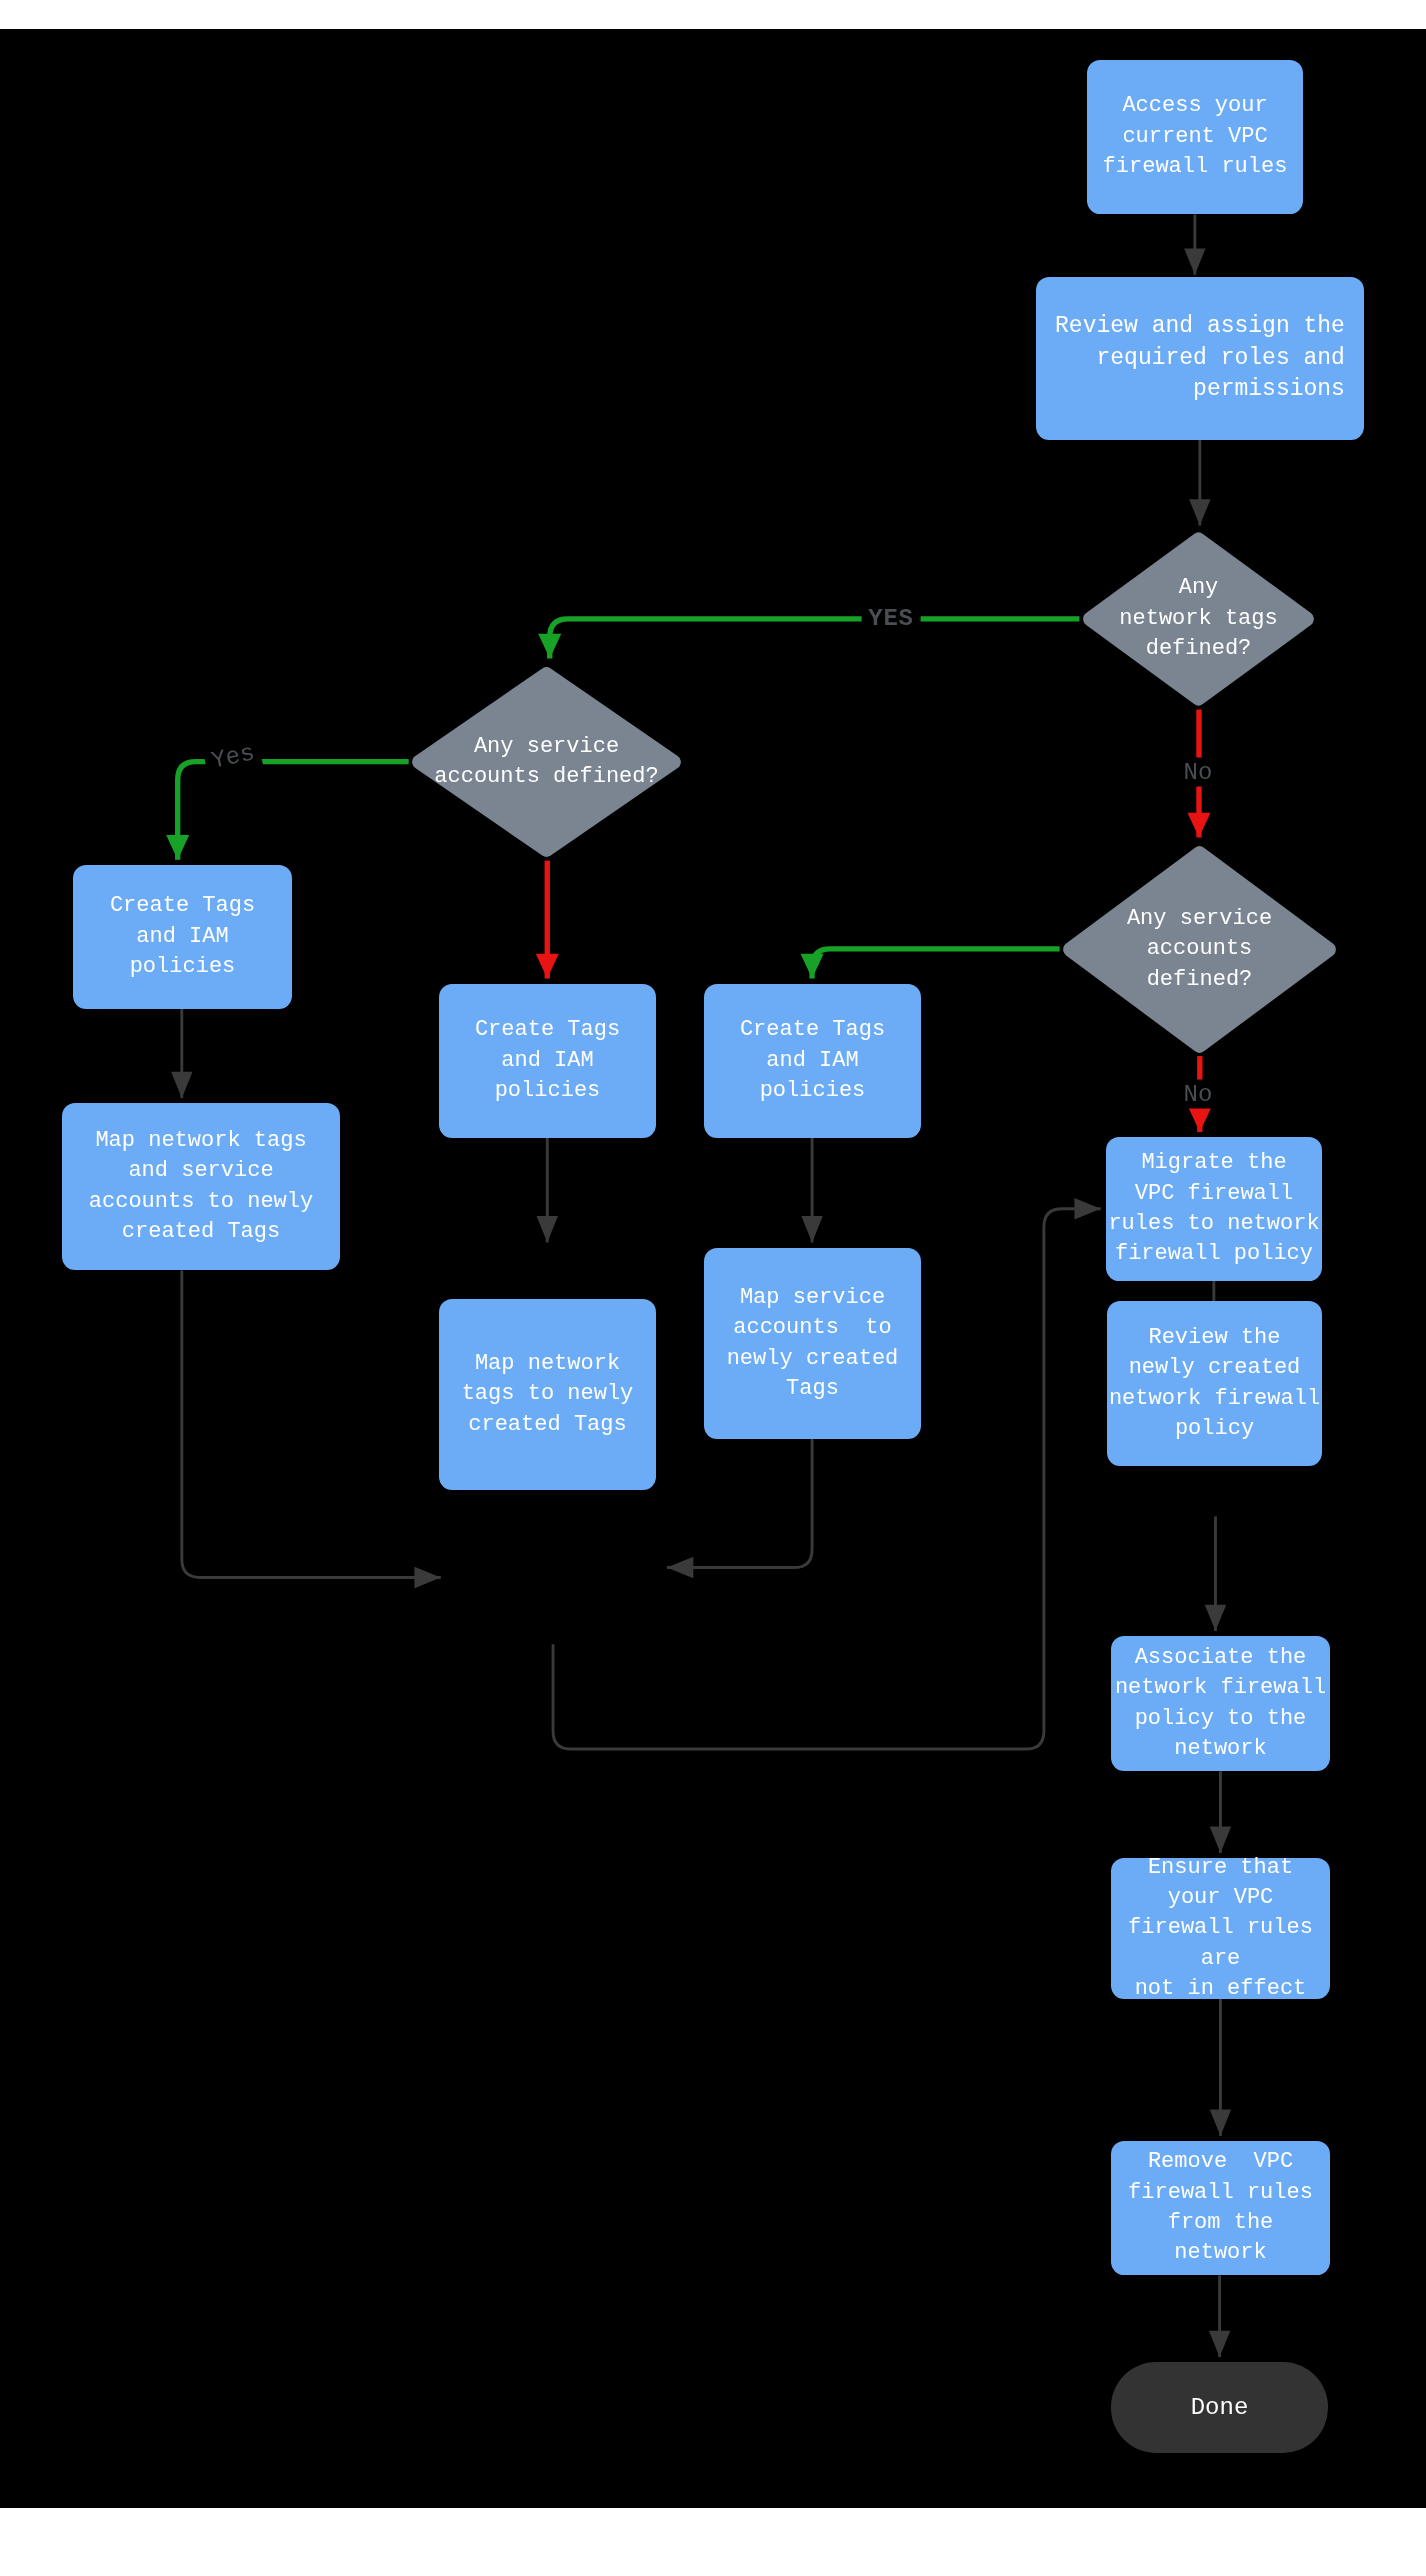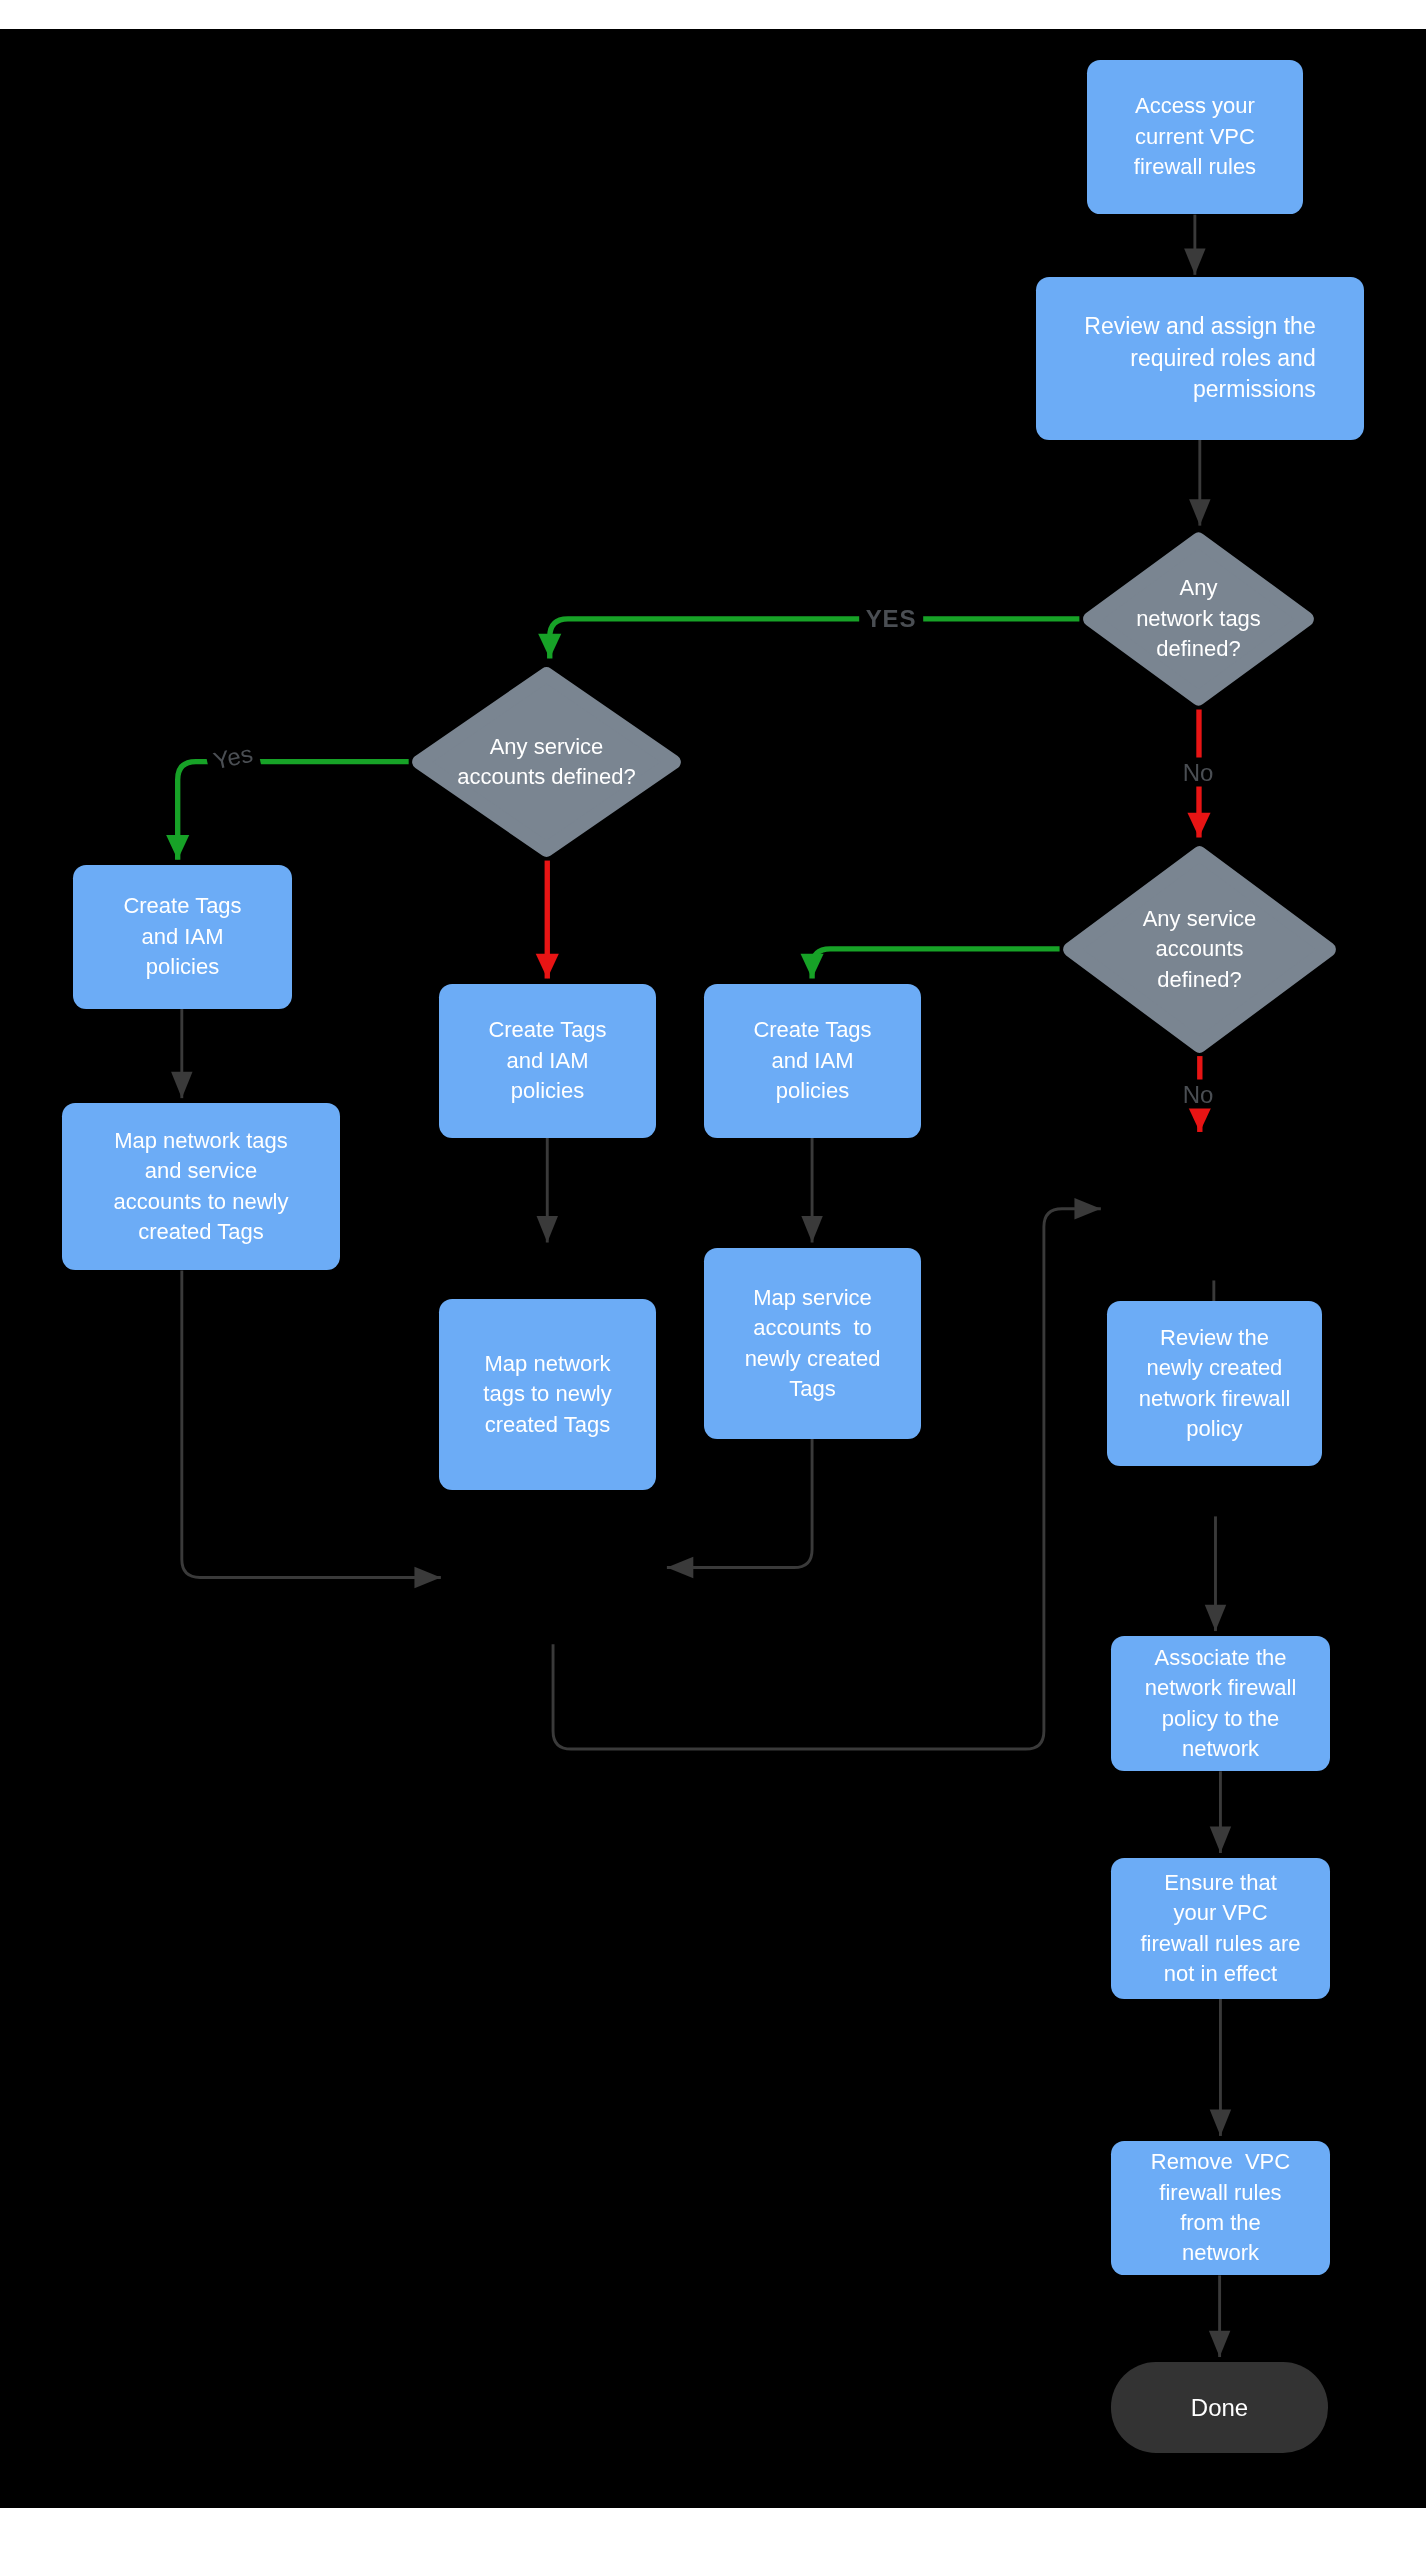--- a/index.html
+++ b/index.html
@@ -1,18 +1,18 @@
 <!DOCTYPE html>
 <html style="--process_fill: #6CACF6; --decision_fill: #7A8591; --terminator_fill: #333333; --yes_color: #17A227; --no_color: #E81414; --connector_color: #3A3A3A; --label_color: #4A4E53;font-size:13.2px"><head>
 <meta charset="utf-8">
 <style>
   html,body{margin:0;padding:0;background:#ffffff;}
   #page{position:relative;width:1427px;height:2576px;background:#ffffff;overflow:hidden;
         font-family:"Liberation Sans", sans-serif;}
-  #canvas{position:absolute;left:0;top:29px;width:1427px;height:2479px;background:#000000;}
+  #canvas{position:absolute;left:0;top:29px;width:1427px;height:2479px;background:#000000;font-family:Liberation Mono, monospace;}
   #edges{position:absolute;left:0;top:0;width:1427px;height:2479px;}
 
   .edge{fill:none;}
   .edge-dark{stroke:var(--connector_color);stroke-width:3.5;}
   .edge-green{stroke:var(--yes_color);stroke-width:6.5;}
   .edge-red{stroke:var(--no_color);stroke-width:6.5;}
   .mk-dark{fill:var(--connector_color);}
   .mk-green{fill:var(--yes_color);}
   .mk-red{fill:var(--no_color);}
 
@@ -145,20 +145,26 @@
     </div>
 
     <div class="node process" style="left:704px;top:1219px;width:217px;height:191px">
       <span class="nlabel">Map service
 accounts  to
 newly created
 Tags</span>
     </div>
 
 
+    <div class="node process" style="left:1106px;top:1108px;width:216px;height:144px">
+      <span class="nlabel">Migrate the
+VPC firewall
+rules to network
+firewall policy</span>
+    </div>
 
     <div class="node process" style="left:1107px;top:1272px;width:215px;height:165px">
       <span class="nlabel">Review the
 newly created
 network firewall
 policy</span>
     </div>
 
     <div class="node process" style="left:1111px;top:1607px;width:219px;height:135px">
       <span class="nlabel">Associate the

